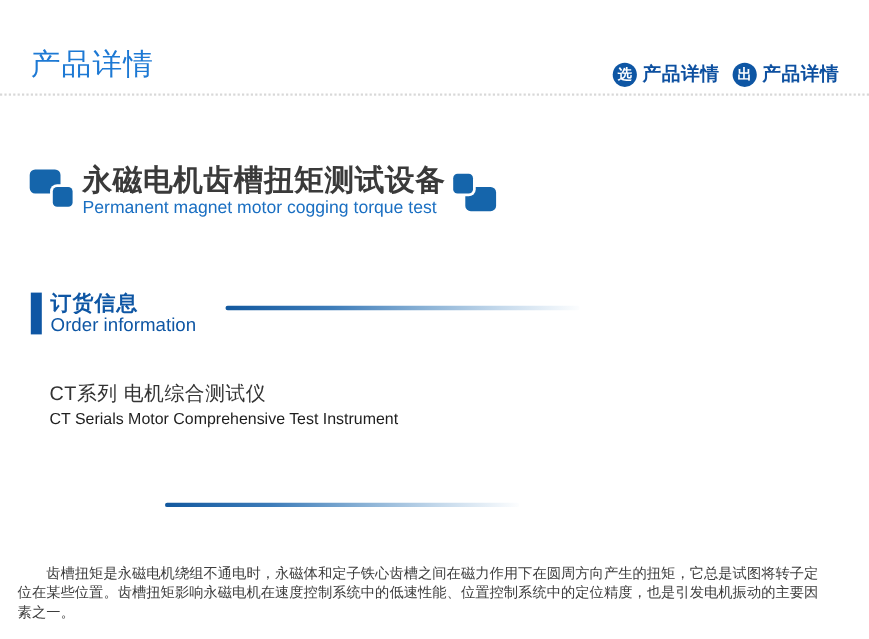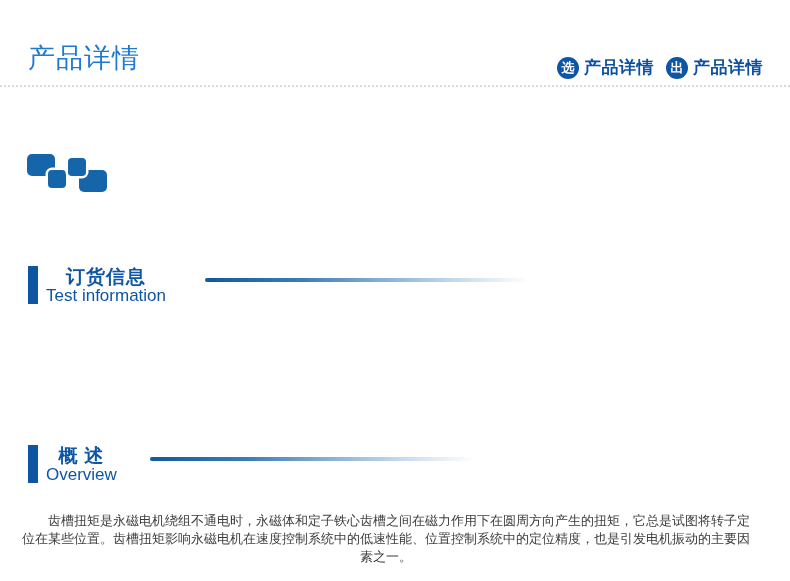--- a/index.html
+++ b/index.html
@@ -1,20 +1,20 @@
 <!DOCTYPE html>
 <html><head>
 <meta charset="utf-8">
 <style>
   * { margin:0; padding:0; box-sizing:border-box; }
   html,body { background:#ffffff; }
   body { font-family:"Liberation Sans","DejaVu Sans",sans-serif; }
   .page {
     position:relative; width:790px; height:581px;
-    background:#ffffff; overflow:hidden;text-align:center;
+    background:#ffffff; overflow:hidden;
   }
 
   
   .page-title {
     position:absolute; left:28px; top:41px;
     font-size:27px; font-weight:normal; letter-spacing:1px;
     color:#1d79d4; line-height:34px;
   }
   .badges {
     position:absolute; top:56px; right:27px;
@@ -109,40 +109,41 @@
     </div>
   </div>
 
   <div class="dotted-divider"></div>
 
   <div class="hero">
     <div class="sq-icon">
       <div class="sq-big"></div>
         <div class="sq-small"></div>
     </div>
+    <div class="hero-text">
+      <div class="hero-title">永磁电机齿槽扭矩测试设备</div>
+      <div class="hero-subtitle">Permanent magnet motor cogging torque test</div>
+    </div>
     <div class="sq-icon flip">
       <div class="sq-big"></div>
         <div class="sq-small"></div>
     </div>
   </div>
 
   <div class="section-header order">
     <div class="sec-bar"></div>
     <div>
       <div class="sec-cn">订货信息</div>
-      <div class="sec-en">Test information</div>
+      <div class="sec-en">Order information</div>
     </div>
   </div>
   <div class="grad-line order"></div>
 
+  <div class="product-block">
+    <div class="product-cn">CT系列 电机综合测试仪</div>
+    <div class="product-en">CT Serials Motor Comprehensive Test Instrument</div>
+  </div>
 
-  <div class="section-header overview">
-    <div class="sec-bar"></div>
-    <div>
-      <div class="sec-cn">概 述</div>
-      <div class="sec-en">Overview</div>
-    </div>
-  </div>
   <div class="grad-line overview"></div>
 
   <p class="overview-paragraph">齿槽扭矩是永磁电机绕组不通电时，永磁体和定子铁心齿槽之间在磁力作用下在圆周方向产生的扭矩，它总是试图将转子定位在某些位置。齿槽扭矩影响永磁电机在速度控制系统中的低速性能、位置控制系统中的定位精度，也是引发电机振动的主要因素之一。</p>
 
 </div>
 
 </body></html>

